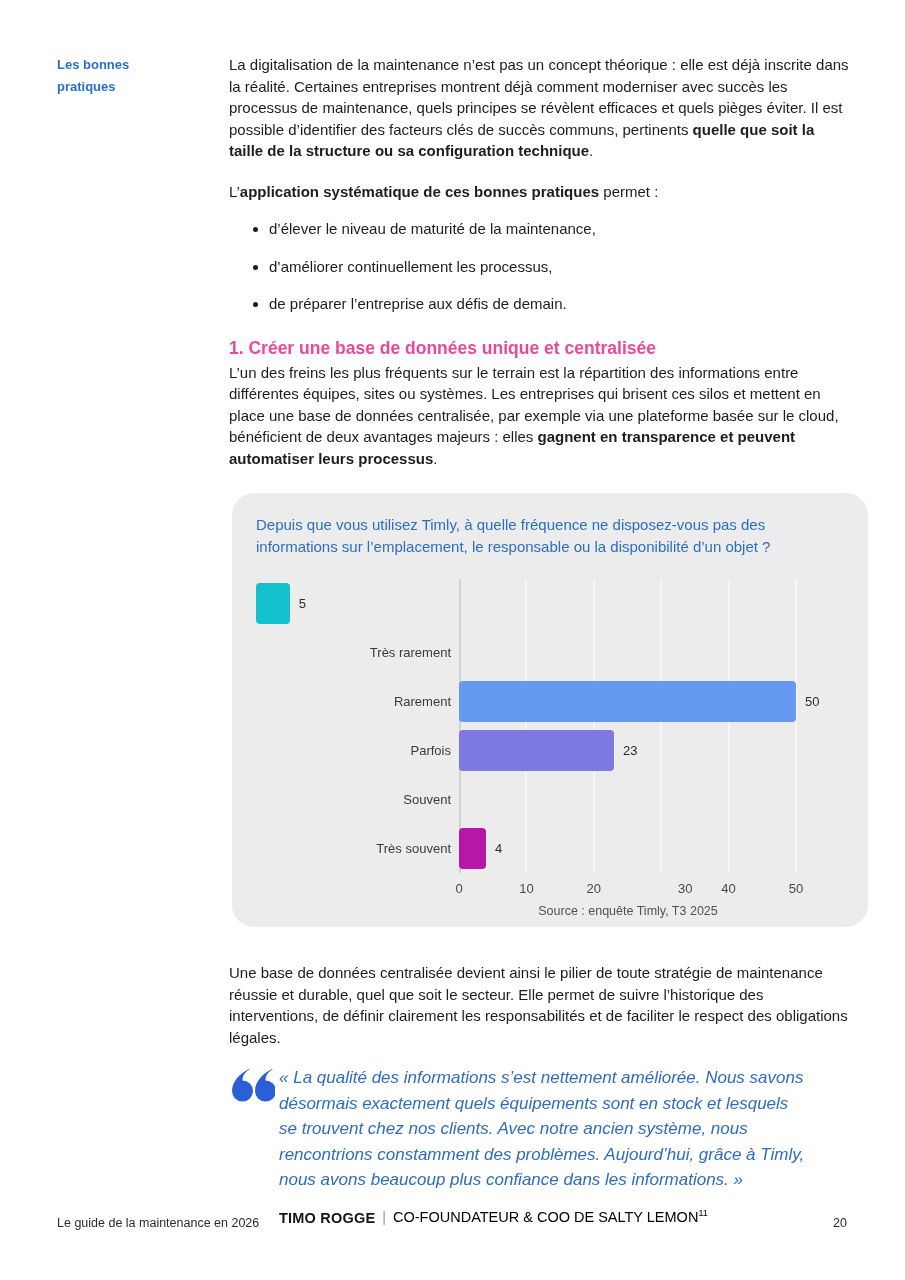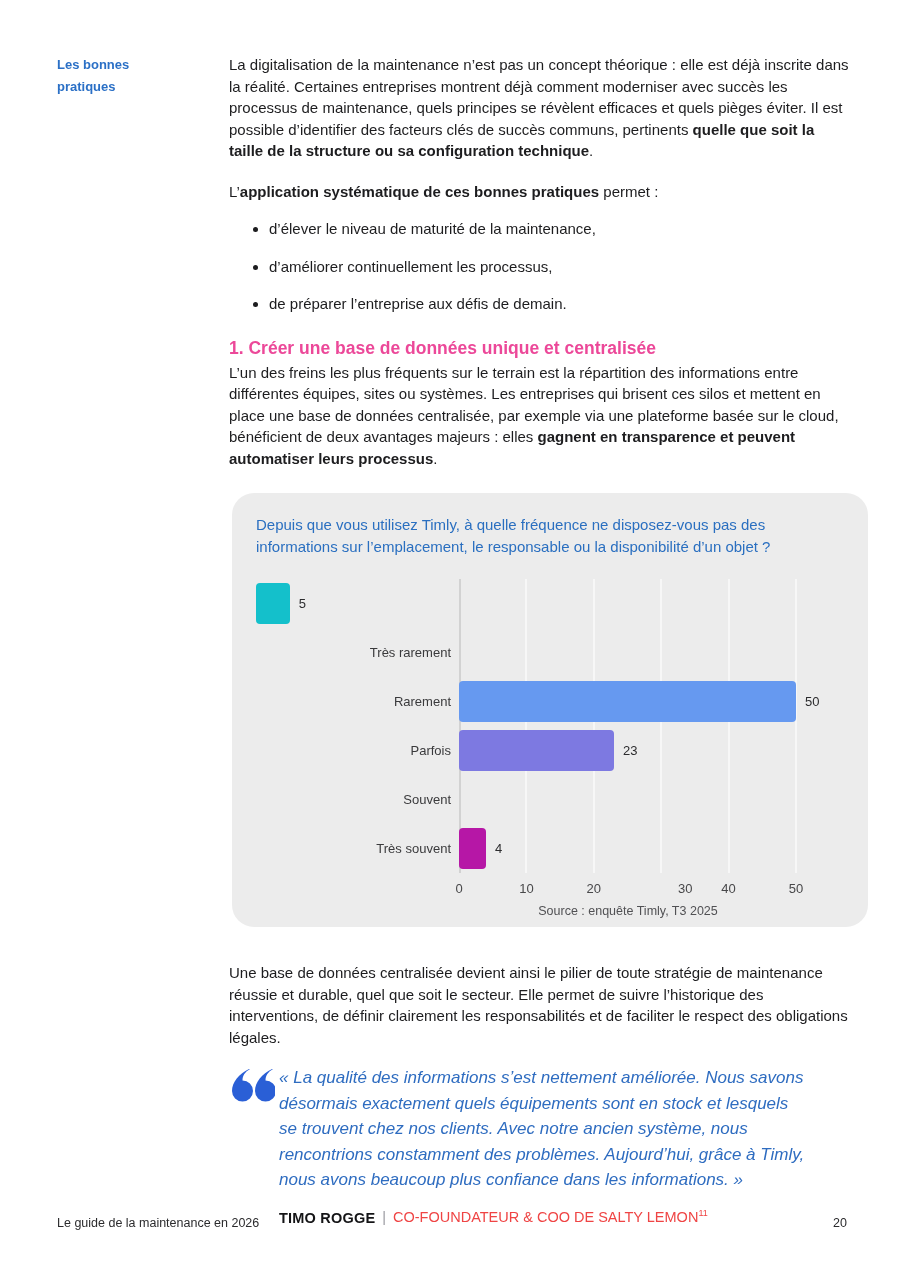--- a/index.html
+++ b/index.html
@@ -32,21 +32,21 @@
   .tick{position:absolute;transform:translateX(-50%);}
   .chart-source{margin-left:203px;width:338px;text-align:center;margin-top:3px;
         font-size:12.5px;color:#515154;}
   .after-chart{margin-top:35px !important;}
   .quote{margin-top:17px;display:flex;}
   .quote-icon{flex:none;width:50px;padding-top:3px;}
   .quote-text{font-size:17px;line-height:25.5px;font-style:italic;color:#2e6cc0;width:527px;margin:0;}
   .attribution{margin-top:11px;margin-left:50px;font-size:14.5px;line-height:20px;}
   .attribution .author{font-weight:bold;color:#141416;letter-spacing:0.2px;}
   .attribution .sep{color:#9a9aa0;margin:0 7px;font-weight:normal;}
-  .attribution .role{color:#ef4444;}
+  .attribution .role{color:#000000;}
   .attribution sup{font-size:9px;}
   .footer-left{position:absolute;left:57px;top:1216px;font-size:12.5px;color:#2b2b2d;}
   .footer-page{position:absolute;right:58px;top:1216px;font-size:12.5px;color:#2b2b2d;}
 </style>
 </head>
 <body>
 
 <div class="page">
 
   <div class="sidebar-label">Les bonnes pratiques</div>

